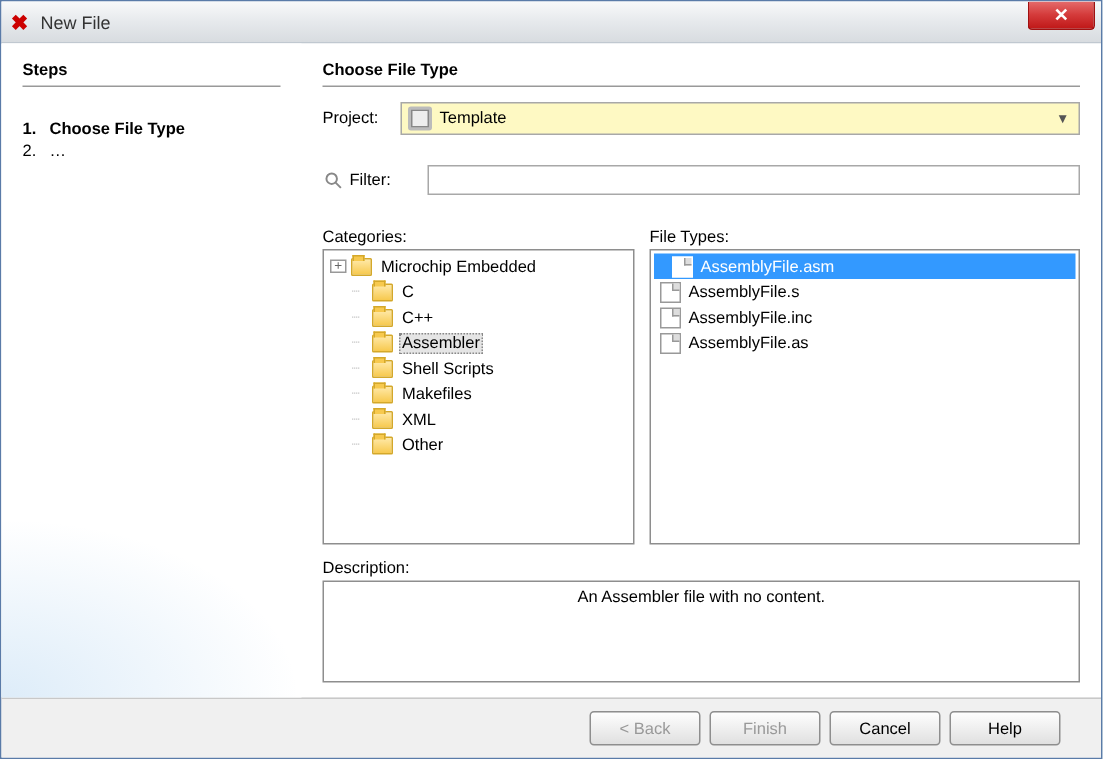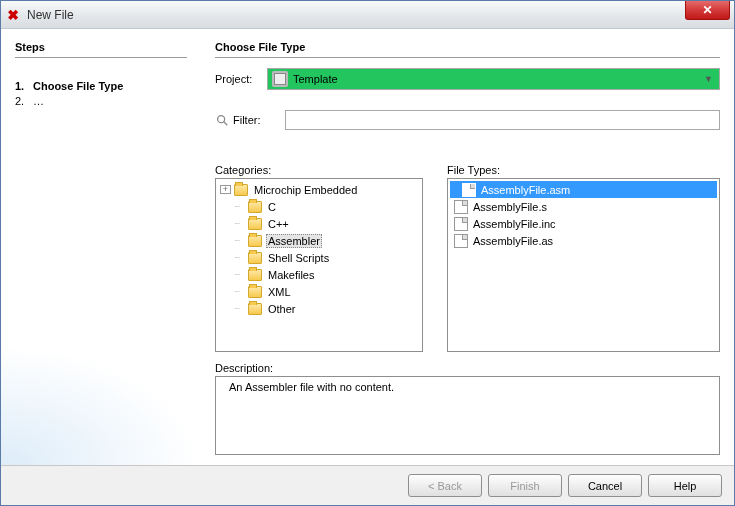--- a/index.html
+++ b/index.html
@@ -94,37 +94,37 @@
       padding-bottom: 4px;
       margin-bottom: 10px;
     }
     .row { display: flex; align-items: center; margin-bottom: 20px; }
     .row label { width: 52px; }
     .project-select {
       flex: 1;
       display: flex;
       align-items: center;
       border: 1px solid #a8a8a8;
-      background: #22c55e;
+      background: #fef9c3;
       height: 22px;
       padding: 0 4px;
     }
     .project-select .proj-icon { width: 16px; height: 16px; background: #bbb; border-radius: 2px; margin-right: 5px; position: relative;}
     .project-select .proj-icon::before { content:""; position:absolute; inset:2px; border:1px solid #888; background:#eee; }
     .project-select .dropdown-arrow { margin-left: auto; font-size: 9px; color: #555; padding: 0 2px;}
     .filter-row .search-icon { width: 14px; height: 14px; margin-right: 4px; color: #888; }
     .filter-input {
       flex: 1;
       border: 1px solid #a8a8a8;
       height: 20px;
       padding: 0 4px;
       font-family: inherit;
       font-size: 11px;
     }
-    .panels { display: flex; gap: 24px; flex: 1; min-height: 0; margin-top: 14px;}
+    .panels { display: flex; gap: 10px; flex: 1; min-height: 0; margin-top: 2px;}
     .panel { display: flex; flex-direction: column; }
     .panel.left { width: 208px; }
     .panel.right { flex: 1; }
     .panel-label { font-size: 11px; margin-bottom: 2px; }
     .listbox {
       flex: 1;
       border: 1px solid #8e8e8e;
       background: #fff;
       overflow: auto;
       padding: 2px 2px;
@@ -156,32 +156,33 @@
       width: 14px; height: 14px; margin-right: 5px;
       border: 1px solid #999; background: #fff; position: relative;
     }
     .ft-item .file-icon::before { content:""; position:absolute; top:0; right:0; width:4px; height:4px; background:#ddd; border-left:1px solid #999; border-bottom:1px solid #999;}
     .ft-item.selected { background: #3399ff; color: #fff; padding-left: 12px; }
     .ft-item.selected .file-icon { border-color:#fff; }
     .desc-area { margin-top: 10px; }
     .desc-box {
       border: 1px solid #8e8e8e;
       background: #fff;
-      height: 79px;
+      height: 68px;
       padding: 4px 13px;
       font-size: 11px;
       margin-top: 2px;
+      text-align: center;
     }
     .footer {
       height: 40px;
       border-top: 1px solid #c8c8c8;
       display: flex;
       align-items: center;
       justify-content: flex-end;
-      padding: 0 12px;
+      padding: 0 27px;
       gap: 6px;
       background: #f0f0f0;
     }
     .btn {
       min-width: 74px;
       height: 23px;
       font-family: inherit;
       font-size: 11px;
       border: 1px solid #8e8e8e;
       background: linear-gradient(to bottom, #fefefe, #e0e0e0);

